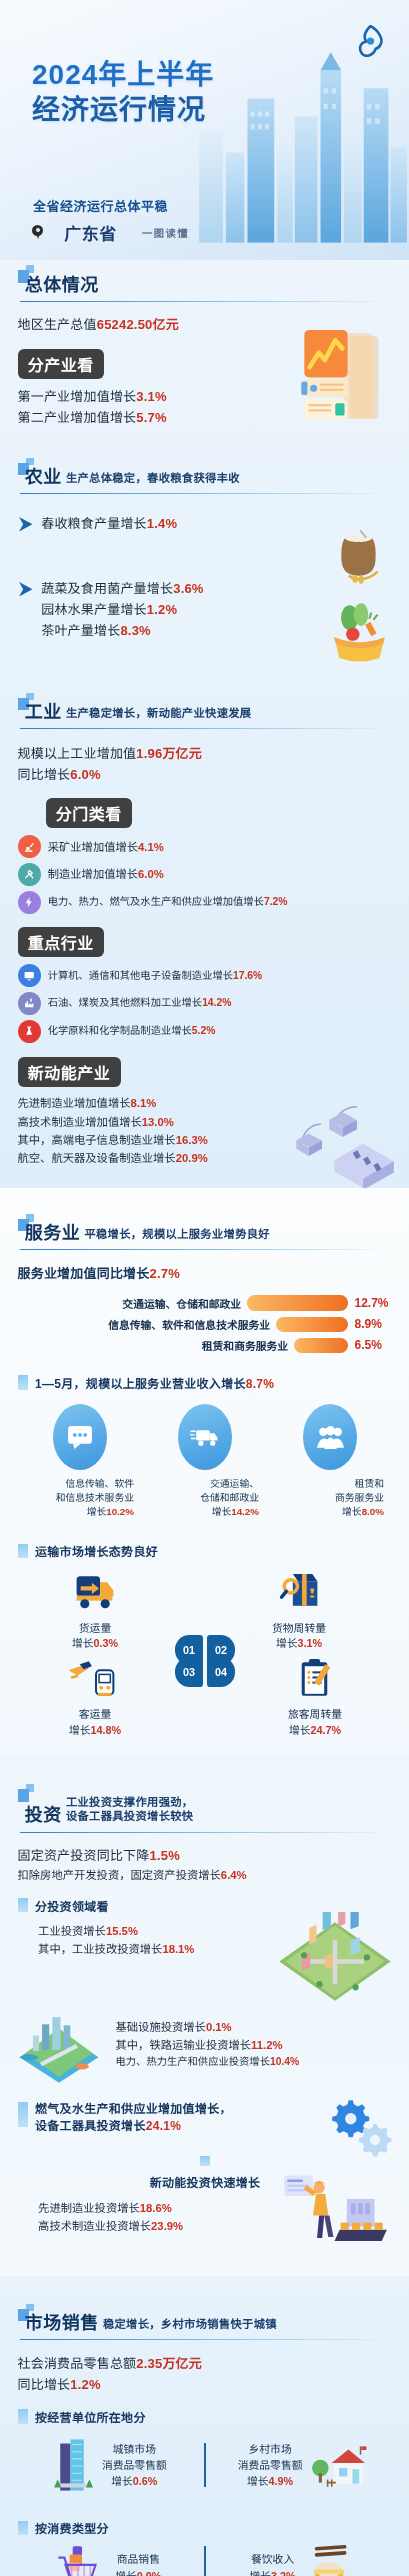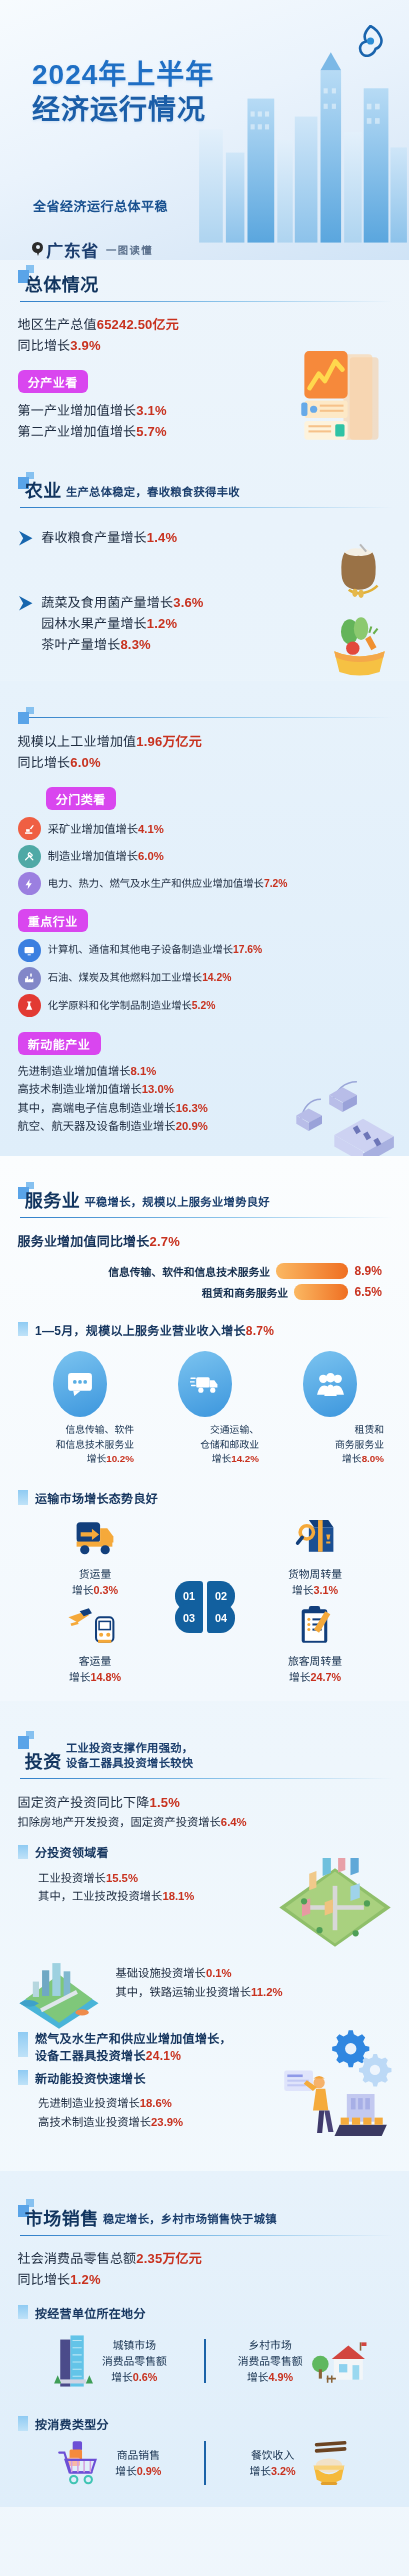--- a/index.html
+++ b/index.html
@@ -15,21 +15,21 @@
 
   
   .hero { position:relative; width:410px; height:260px; overflow:hidden;
     background:linear-gradient(160deg,#f7fbfe 0%,#eaf3fc 45%,#dceaf8 78%,#cfe3f6 100%); }
   .skyline { position:absolute; right:0; top:20.6px; width:216px; height:222px; }
   .hero-title { position:absolute; left:32px; top:57px; font-size:28px; font-weight:bold;
     color:#1f6fc4; letter-spacing:1px; line-height:1.26; text-shadow:0 1px 2.6px rgba(90,150,210,.22); }
   .hero-title .l2 { color:#1b5ea8; }
   .hero-sub { position:absolute; left:33px; top:196px; font-size:13px; font-weight:bold; color:#18508f; letter-spacing:0.5px; }
   .logo-mark { position:absolute; right:25px; top:25px; width:29px; height:32px; }
-  .prov-row { position:absolute; left:32px; top:220px; display:flex; align-items:center; gap:3px;margin-top:17px; }
+  .prov-row { position:absolute; left:32px; top:220px; display:flex; align-items:center; gap:21px; }
   .pin { width:11.3px; height:15.5px; position:relative; }
   .pin:before { content:""; position:absolute; left:0; top:0; width:11.3px; height:11.3px; border-radius:50%;
     background:#2b2b2b; }
   .pin:after { content:""; position:absolute; left:3.6px; top:8.2px; width:0; height:0;
     border-left:2.1px solid transparent; border-right:2.1px solid transparent; border-top:6.7px solid #2b2b2b; }
   .pin i { position:absolute; left:3.6px; top:3.6px; width:4.1px; height:4.1px; border-radius:50%; background:#e8f1fa; }
   .prov-name { font-size:17px; font-weight:bold; color:#1b3d6e; letter-spacing:0.5px; }
   .prov-tag { font-size:10.3px; font-weight:bold; color:#5b708c; letter-spacing:1.5px; margin-left:4.1px; }
 
   
@@ -44,21 +44,21 @@
   .sec-desc { font-size:11.3px; font-weight:bold; color:#1c3f6d; letter-spacing:0.3px; line-height:1.28; padding-bottom:1px; }
   .sec-rule { height:1px; margin-top:7.2px;
     background:linear-gradient(90deg,#2f7fc9 0%,#8cc4ea 55%,rgba(180,215,240,0) 100%); }
 
   
   .big-line { font-size:13px; color:#1d2b3f; line-height:1.62; letter-spacing:0.2px; }
   .mid-line { font-size:11.3px; color:#1d2b3f; line-height:1.62; }
   .sm-line { font-size:10.3px; color:#1d2b3f; line-height:1.6; }
   .hl { color:#c8321f; font-weight:bold; }
 
-  .pill { display:inline-block; background:#d946ef; color:#fff; font-size:12px; font-weight:bold;
+  .pill { display:inline-block; background:#404040; color:#fff; font-size:16px; font-weight:bold;
     padding:3.1px 10.3px; border-radius:6px; letter-spacing:0.5px; }
   .sq-label { display:flex; align-items:center; gap:7.2px; }
   .sq { width:10.3px; height:14.4px; flex:0 0 10.3px;
     background:linear-gradient(180deg,#8fcbf3 0%,#bfe2f8 100%); }
   .sq-txt { font-size:12px; font-weight:bold; color:#16365f; letter-spacing:0.3px; }
 
   .arrow-item { display:flex; align-items:flex-start; gap:8.2px; }
   .arrow { flex:0 0 15.5px; margin-top:3.1px; }
 
   .ico { width:23px; height:23px; border-radius:50%; flex:0 0 23px; display:flex;
@@ -182,23 +182,20 @@
       <div class="sec-title-row" style="padding-left:5.2px;">
         <span class="sec-title">总体情况</span>
       </div>
       <div class="sec-rule"></div>
     </div>
 
     <div style="margin-top:12.4px;">
       <div class="big-line">
         <span>地区生产总值</span><span class="hl">65242.50亿元</span>
       </div>
-      <div class="big-line">
-        <span>同比增长</span><span class="hl">3.9%</span>
-      </div>
     </div>
 
     <div style="margin-top:13.4px;position:relative;">
       <span class="pill">分产业看</span>
       <div style="margin-top:7.2px;">
         <div class="big-line">
           <span>第一产业增加值增长</span><span class="hl">3.1%</span>
         </div>
         <div class="big-line">
           <span>第二产业增加值增长</span><span class="hl">5.7%</span>
@@ -293,20 +290,24 @@
       </div>
     </div>
   </section>
 
   <section class="sec band" style="margin-top:5.2px;padding-top:20.6px;padding-bottom:20.6px;">
     <div class="sec-head">
       <span class="blocks">
           <b class="b2"></b>
           <b class="b1"></b>
         </span>
+      <div class="sec-title-row" style="padding-left:5.2px;">
+        <span class="sec-title">工业</span>
+        <span class="sec-desc">生产稳定增长，新动能产业快速发展</span>
+      </div>
       <div class="sec-rule"></div>
     </div>
 
     <div style="margin-top:13.4px;">
       <div class="big-line">
         <span>规模以上工业增加值</span><span class="hl">1.96万亿元</span>
       </div>
       <div class="big-line">
         <span>同比增长</span><span class="hl">6.0%</span>
       </div>
@@ -446,20 +447,25 @@
         <span class="sec-desc">平稳增长，规模以上服务业增势良好</span>
       </div>
       <div class="sec-rule"></div>
     </div>
 
     <div class="big-line" style="margin-top:12.4px;font-weight:bold;color:#16335a;">
       <span>服务业增加值同比增长</span><span class="hl">2.7%</span>
     </div>
 
     <div class="bars">
+      <div class="bar-row">
+        <span class="bar-lab">交通运输、仓储和邮政业</span>
+        <span class="bar" style="width:101px"></span>
+        <span class="bar-val">12.7%</span>
+      </div>
       <div class="bar-row">
         <span class="bar-lab">信息传输、软件和信息技术服务业</span>
         <span class="bar" style="width:72px"></span>
         <span class="bar-val">8.9%</span>
       </div>
       <div class="bar-row">
         <span class="bar-lab">租赁和商务服务业</span>
         <span class="bar" style="width:54px"></span>
         <span class="bar-val">6.5%</span>
       </div>
@@ -534,21 +540,21 @@
           <circle cx="34" cy="68" r="9" fill="#123f7c"></circle>
             <circle cx="74" cy="68" r="9" fill="#123f7c"></circle>
           <path d="M26 34h22v-7l14 11l-14 11v-7H26z" fill="#f5a93a"></path>
         </svg>
         <div class="q-lab">
           <span>货运量</span><br>
           <span>增长</span><span class="hl">0.3%</span>
         </div>
       </div>
 
-      <div class="q-cell" style="right:0;top:0;width:155px;">
+      <div class="q-cell" style="right:16px;top:0;width:155px;">
         <svg width="57" height="47" viewBox="0 0 110 92">
           <path d="M42 10h38l10 14H52z" fill="#123f7c"></path>
           <rect x="42" y="24" width="48" height="48" fill="#1b4f93"></rect>
           <rect x="60" y="10" width="9" height="62" fill="#f5a93a"></rect>
           <circle cx="38" cy="34" r="13" fill="none" stroke="#f5a93a" stroke-width="7"></circle>
           <path d="M29 44 L20 55" stroke="#123f7c" stroke-width="7" stroke-linecap="round"></path>
           <path d="M76 38h8l-2 10h-4zM76 52h8v4h-8z" fill="#f5a93a"></path>
         </svg>
         <div class="q-lab">
           <span>货物周转量</span><br>
@@ -669,20 +675,23 @@
       </div>
     </div>
 
     <div style="position:relative;margin-top:-7.2px;padding-left:98px;">
       <div class="mid-line">
         <span>基础设施投资增长</span><span class="hl">0.1%</span>
       </div>
       <div class="mid-line">
         <span>其中，铁路运输业投资增长</span><span class="hl">11.2%</span>
       </div>
+      <div class="sm-line">
+        <span>电力、热力生产和供应业投资增长</span><span class="hl">10.4%</span>
+      </div>
       <div style="position:absolute;left:-7.2px;top:-5.2px;">
         <svg width="98" height="77" viewBox="0 0 190 150">
           <path d="M95 36 L172 86 L95 136 L18 86z" fill="#49b4d8"></path>
           <path d="M95 30 L160 78 L95 124 L30 78z" fill="#7fc77a"></path>
           <rect x="62" y="22" width="14" height="50" fill="#6fa8c4"></rect>
           <rect x="82" y="8" width="16" height="64" fill="#9ed1e0"></rect>
           <rect x="104" y="24" width="13" height="48" fill="#80b8cf"></rect>
           <rect x="44" y="44" width="12" height="30" fill="#b6d7df"></rect>
           <path d="M18 86 q18 -12 38 0 q-18 14 -38 0z" fill="#3ea1c9"></path>
           <path d="M60 100 L130 64" stroke="#dfe6ea" stroke-width="8"></path>
@@ -704,21 +713,21 @@
             </g>
           <circle cx="48" cy="46" r="11" fill="#e8f1fb"></circle>
           <g fill="#bcd9f6">
               <path d="M92 56 l7 0 l2 7 l7 3 l7 -3 l5 5 l-3 7 l3 7 l7 2 l0 7 l-7 2 l-3 7 l3 7 l-5 5 l-7 -3 l-7 3 l-2 7 l-7 0 l-2 -7 l-7 -3 l-7 3 l-5 -5 l3 -7 l-3 -7 l-7 -2 l0 -7 l7 -2 l3 -7 l-3 -7 l5 -5 l7 3 l7 -3z"></path>
             </g>
           <circle cx="95" cy="87" r="10" fill="#eef5fd"></circle>
         </svg>
       </span>
     </div>
 
-    <div class="sq-label" style="margin-top:6px;">
+    <div class="sq-label" style="margin-top:23px;flex-direction:column;">
       <span class="sq"></span>
       <span class="sq-txt">新动能投资快速增长</span>
     </div>
     <div style="position:relative;margin-top:8.2px;padding-left:20.6px;height:77px;">
       <div class="mid-line">
         <span>先进制造业投资增长</span><span class="hl">18.6%</span>
       </div>
       <div class="mid-line">
         <span>高技术制造业投资增长</span><span class="hl">23.9%</span>
       </div>

